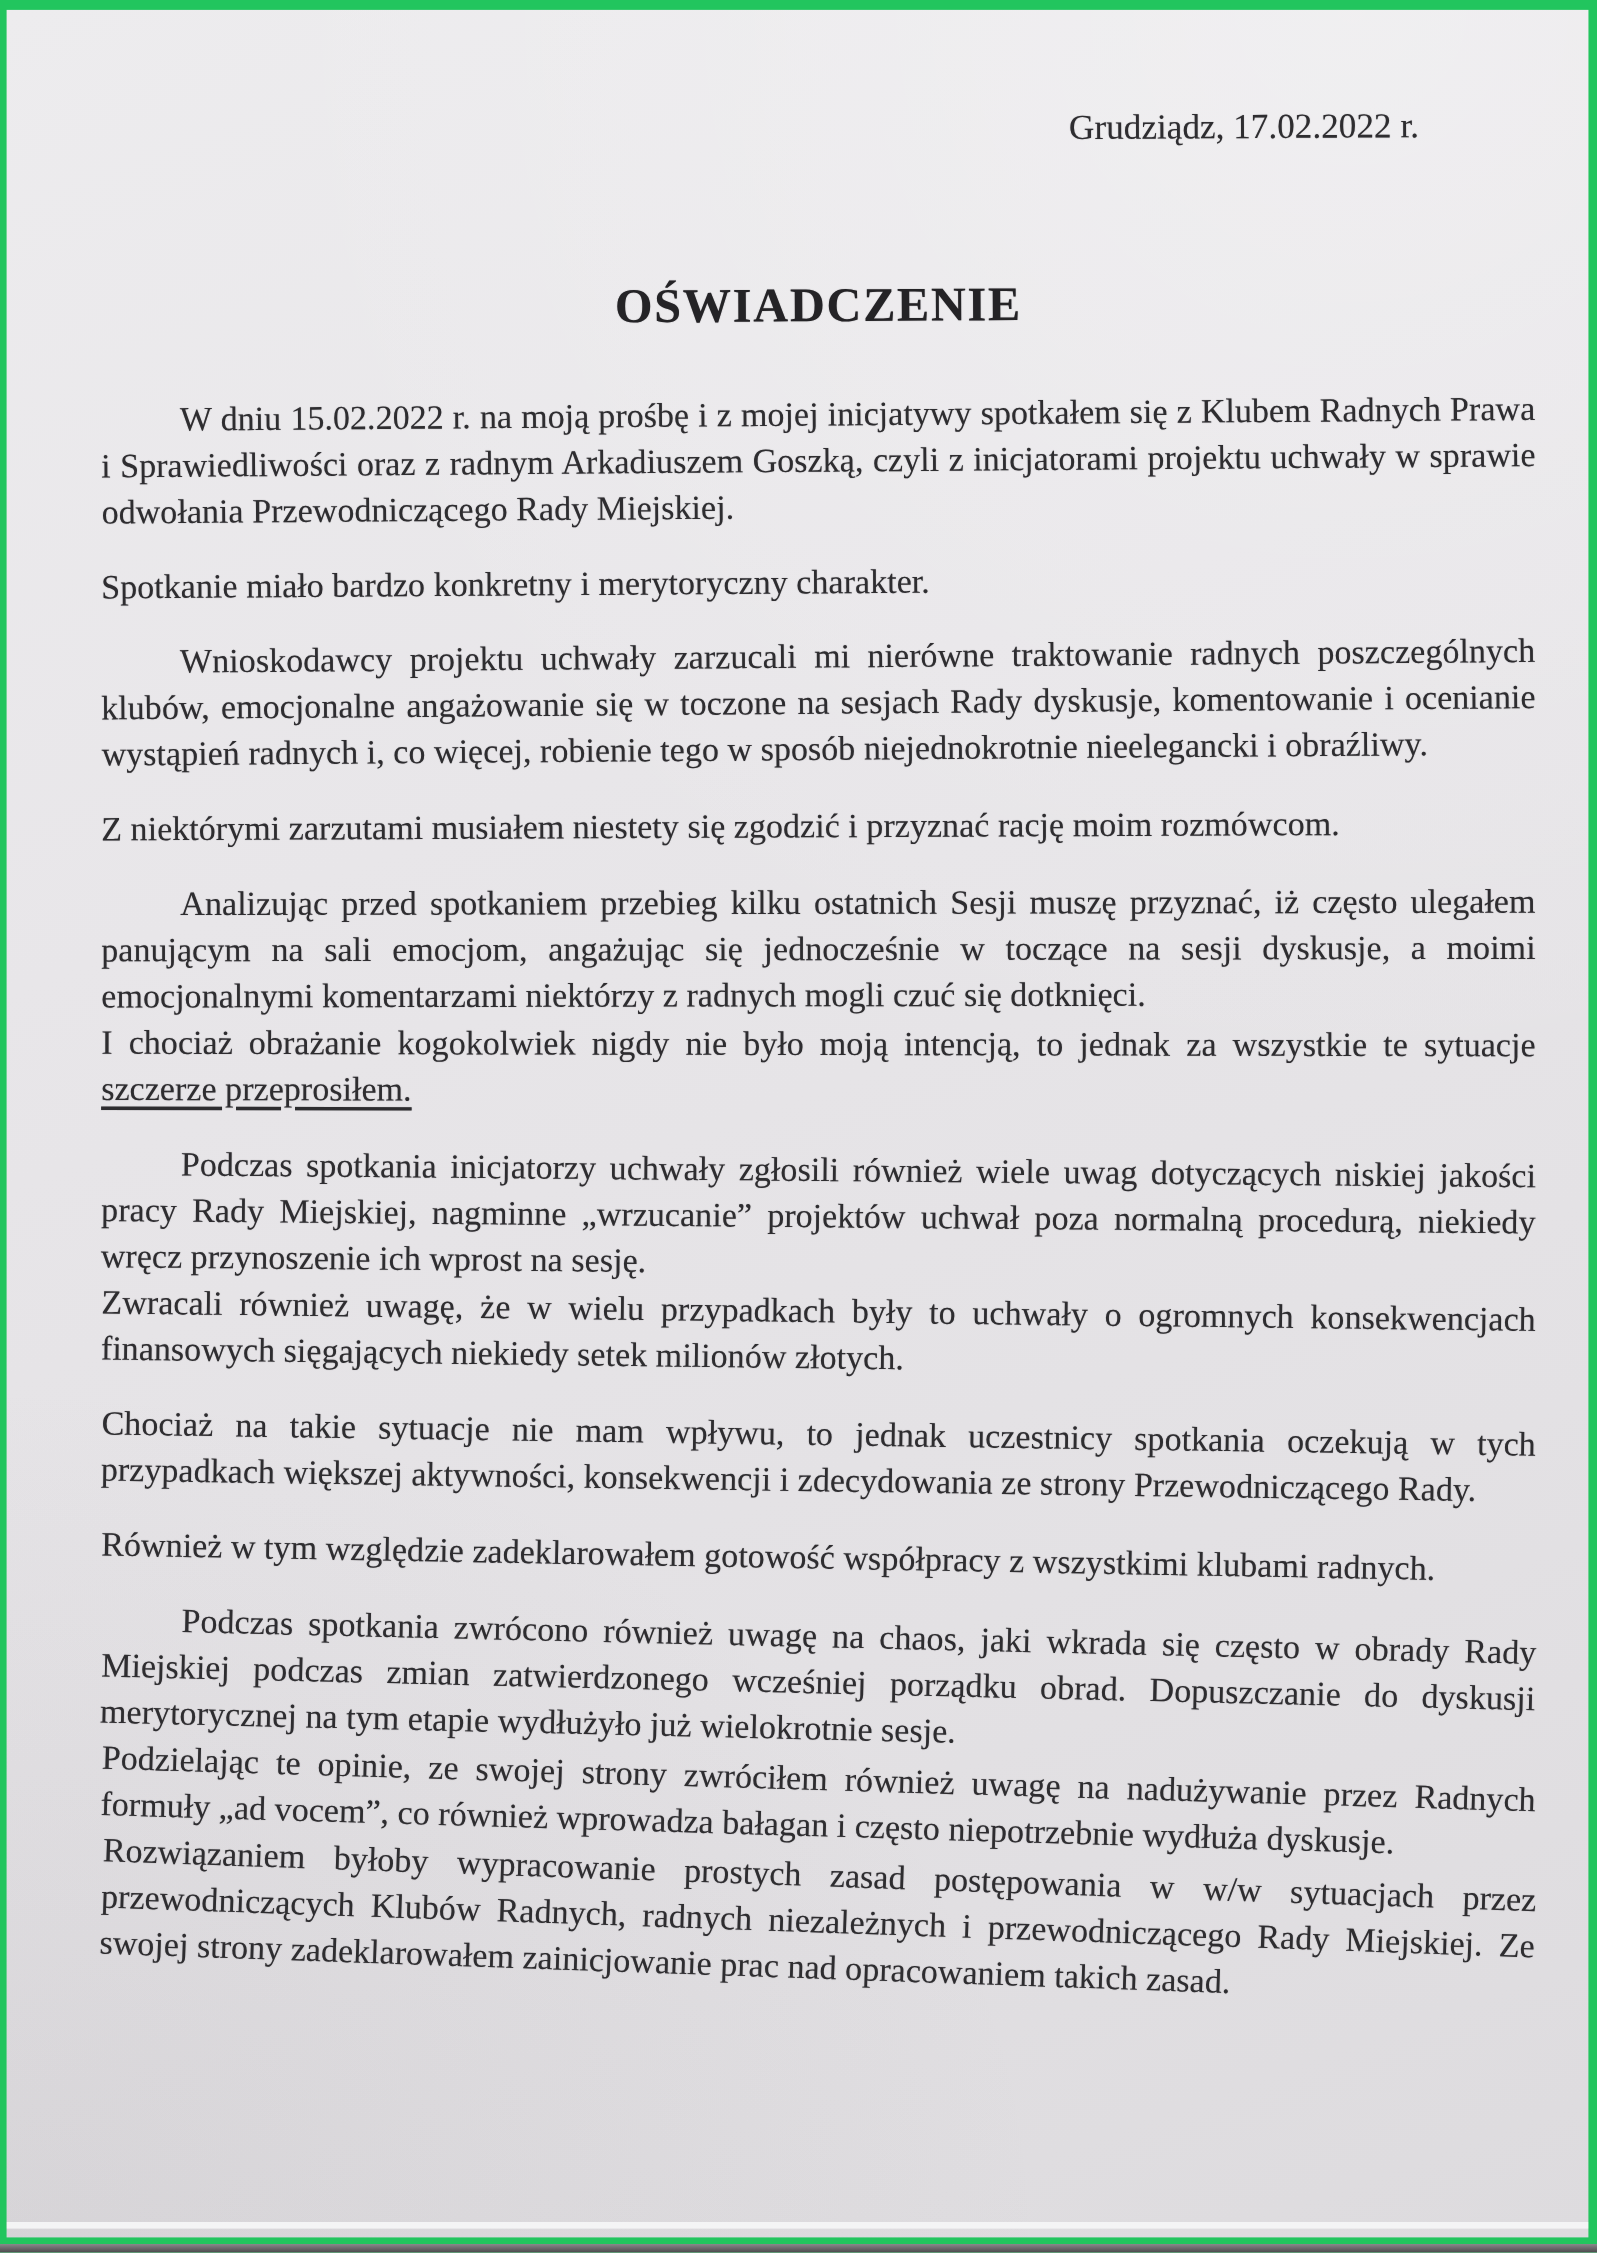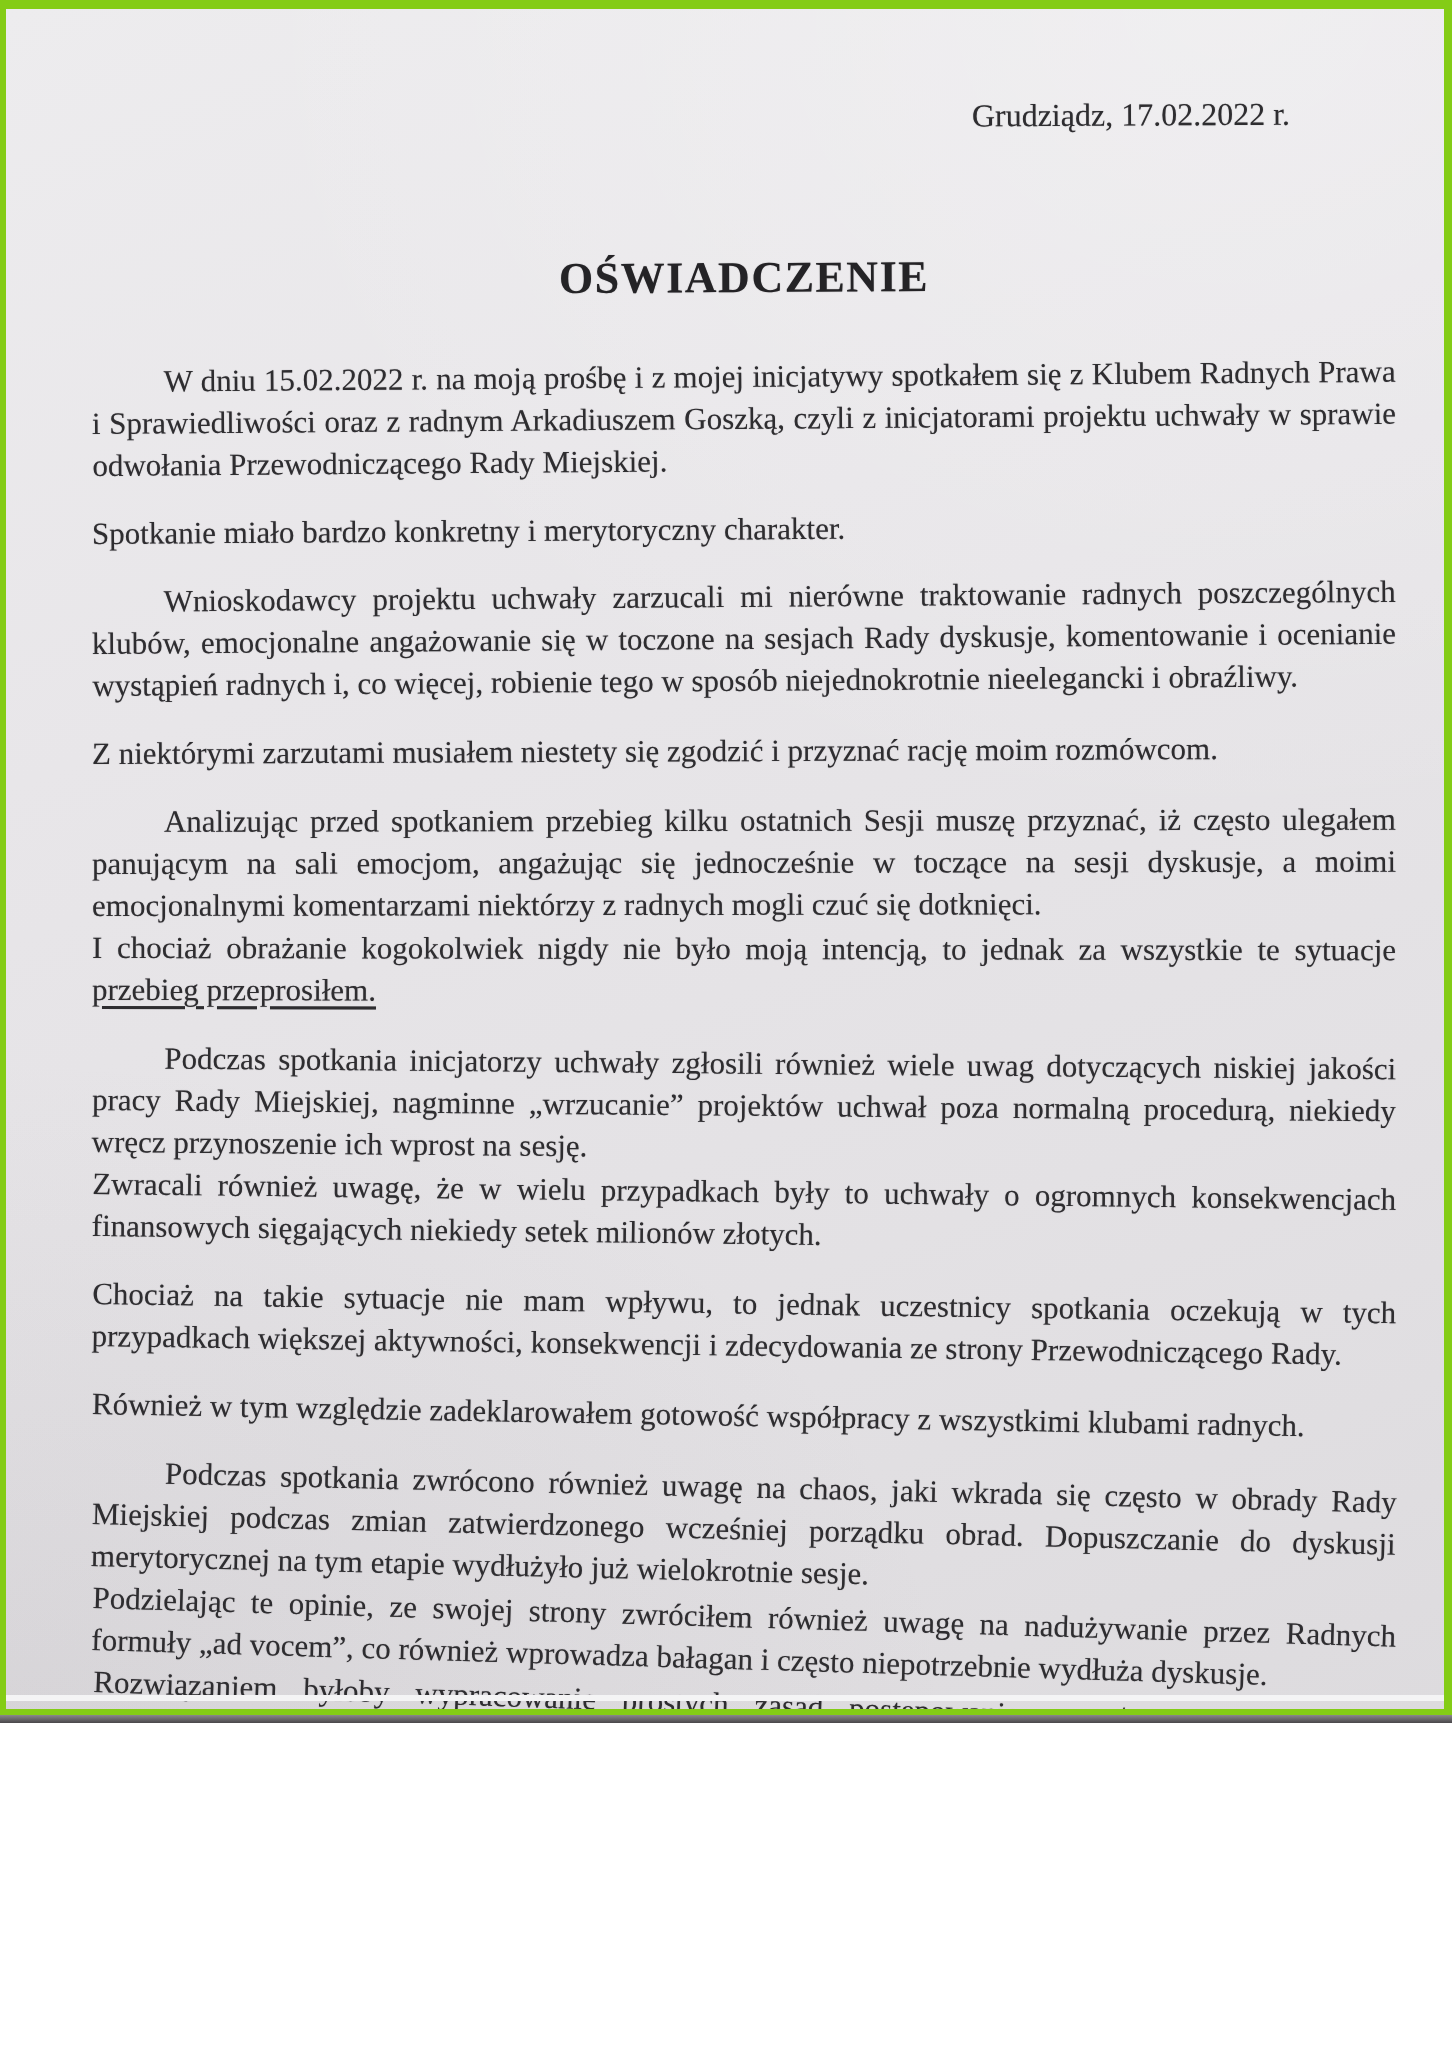--- a/index.html
+++ b/index.html
@@ -1,21 +1,21 @@
 <!DOCTYPE html>
 <html><head>
 <meta charset="utf-8">
 <style>
   html, body { margin: 0; padding: 0; background: #ffffff; }
 
   .photo {
     position: relative;
     width: 1452px;
-    height: 1723px;
-    background: #84cc16;
+    height: 2048px;
+    background: #22c55e;
     overflow: hidden;
     font-family: "Liberation Serif", "DejaVu Serif", serif;
   }
 
   .paper {
     position: absolute;
     left: 6px; top: 9px; right: 8px; bottom: 14px;
     background:
       radial-gradient(130% 90% at 85% 0%, rgba(255,255,255,0.28), rgba(255,255,255,0) 55%),
       radial-gradient(120% 70% at 0% 100%, rgba(120,115,122,0.10), rgba(120,115,122,0) 55%),
@@ -88,21 +88,21 @@
       <p class="indent first-block" style="transform: rotate(-0.45deg);">W dniu 15.02.2022 r. na moją prośbę i z mojej inicjatywy spotkałem się z Klubem Radnych Prawa i Sprawiedliwości oraz z radnym Arkadiuszem Goszką, czyli z inicjatorami projektu uchwały w sprawie odwołania Przewodniczącego Rady Miejskiej.</p>
 
       <p class="block" style="transform: rotate(-0.4deg);">Spotkanie miało bardzo konkretny i merytoryczny charakter.</p>
 
       <p class="indent block" style="transform: rotate(-0.45deg);">Wnioskodawcy projektu uchwały zarzucali mi nierówne traktowanie radnych poszczególnych klubów, emocjonalne angażowanie się w toczone na sesjach Rady dyskusje, komentowanie i ocenianie wystąpień radnych i, co więcej, robienie tego w sposób niejednokrotnie nieelegancki i obraźliwy.</p>
 
       <p class="block" style="transform: rotate(-0.25deg);">Z niektórymi zarzutami musiałem niestety się zgodzić i przyznać rację moim rozmówcom.</p>
 
       <div class="block">
         <p class="indent" style="transform: rotate(-0.1deg);">Analizując przed spotkaniem przebieg kilku ostatnich Sesji muszę przyznać, iż często ulegałem panującym na sali emocjom, angażując się jednocześnie w toczące na sesji dyskusje, a moimi emocjonalnymi komentarzami niektórzy z radnych mogli czuć się dotknięci.</p>
-        <p style="transform: rotate(0.1deg);"><span>I chociaż obrażanie kogokolwiek nigdy nie było moją intencją, to jednak za wszystkie te sytuacje </span><span class="underlined">przebieg przeprosiłem.</span></p>
+        <p style="transform: rotate(0.1deg);"><span>I chociaż obrażanie kogokolwiek nigdy nie było moją intencją, to jednak za wszystkie te sytuacje </span><span class="underlined">szczerze przeprosiłem.</span></p>
       </div>
 
       <div class="block">
         <p class="indent" style="transform: rotate(0.5deg);">Podczas spotkania inicjatorzy uchwały zgłosili również wiele uwag dotyczących niskiej jakości pracy Rady Miejskiej, nagminne „wrzucanie” projektów uchwał poza normalną procedurą, niekiedy wręcz przynoszenie ich wprost na sesję.</p>
         <p style="transform: rotate(0.7deg);">Zwracali również uwagę, że w wielu przypadkach były to uchwały o ogromnych konsekwencjach finansowych sięgających niekiedy setek milionów złotych.</p>
       </div>
 
       <p class="block" style="transform: rotate(0.85deg);">Chociaż na takie sytuacje nie mam wpływu, to jednak uczestnicy spotkania oczekują w tych przypadkach większej aktywności, konsekwencji i zdecydowania ze strony Przewodniczącego Rady.</p>
 
       <p class="block" style="transform: rotate(1.05deg);">Również w tym względzie zadeklarowałem gotowość współpracy z wszystkimi klubami radnych.</p>

